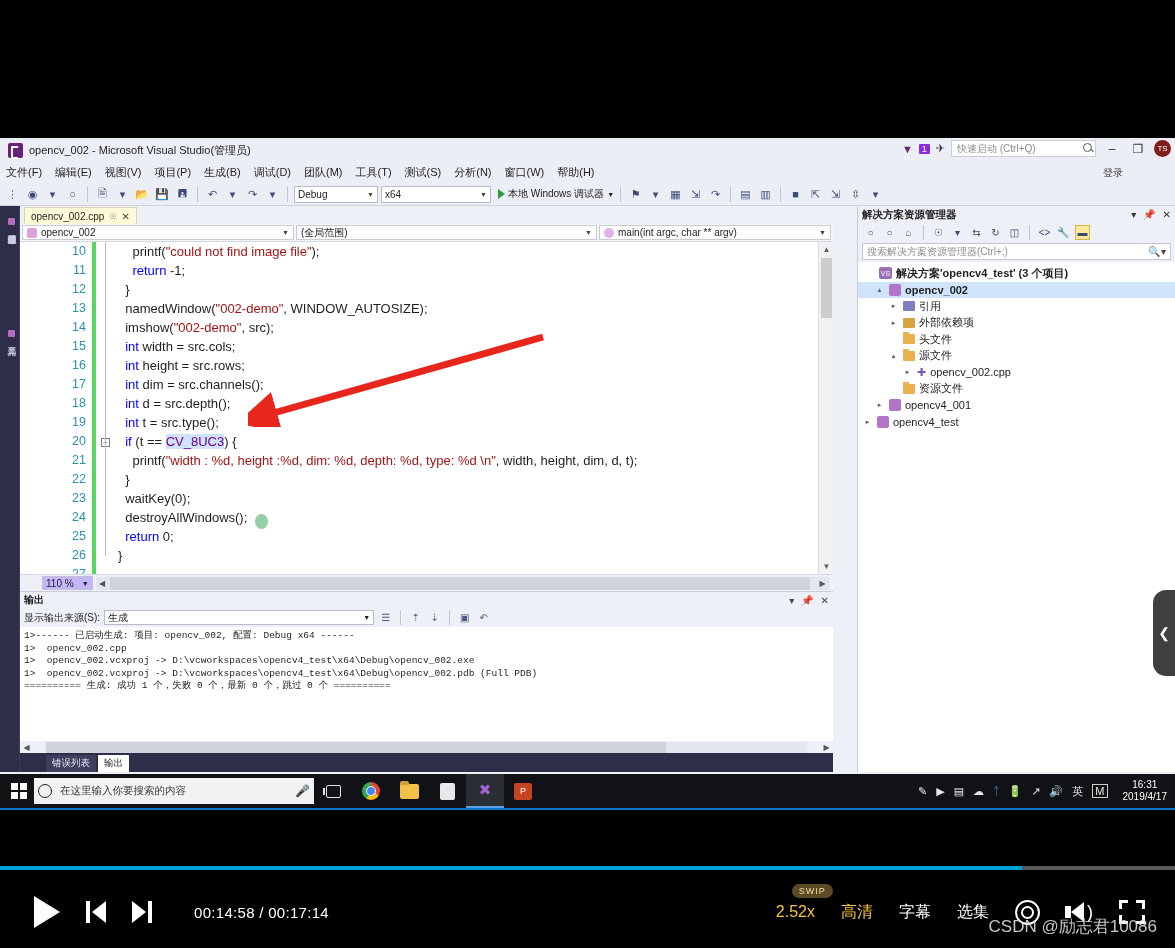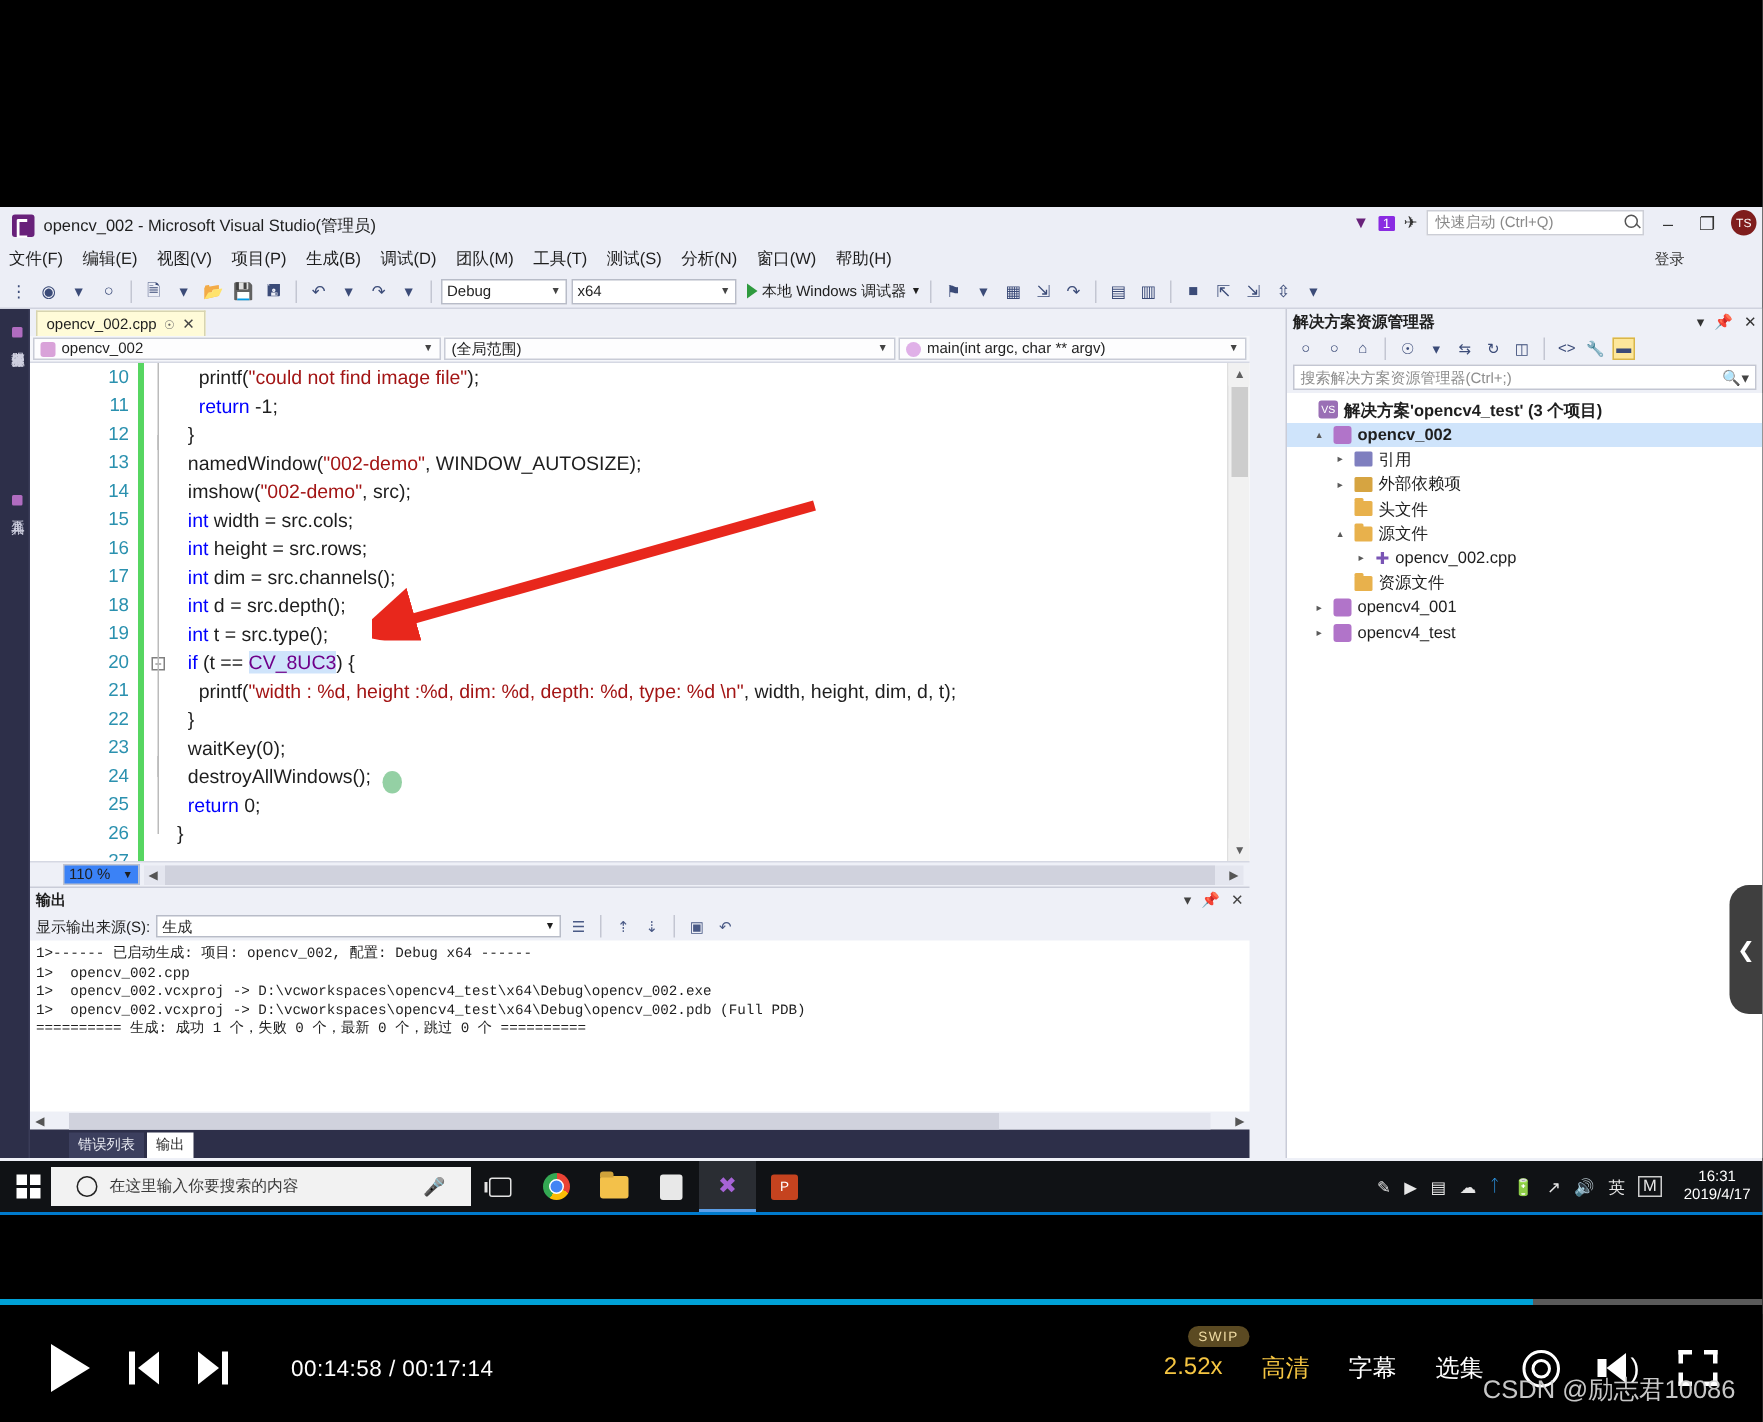--- a/index.html
+++ b/index.html
@@ -142,21 +142,21 @@
   }
   .vscroll .thumb{position:absolute;left:2px;top:16px;width:11px;height:60px;background:#cdcdcd;}
   .vscroll .up,.vscroll .dn{position:absolute;left:0;width:15px;height:15px;
     font-size:8px;text-align:center;line-height:15px;color:#606060;background:#f1f1f1;}
   .vscroll .up{top:0;} .vscroll .dn{bottom:0;}
 
   .editor-hscroll {
     height: 17px; background:#eef0f7; display:flex; align-items:center; gap:3px;
     padding-left:22px; border-top:1px solid #d5d8e3;
   }
-  .zoom-combo{font-size:10px;color:#1e1e1e;background:#3b82f6;border:1px solid #c0c3cf;
+  .zoom-combo{font-size:10px;color:#1e1e1e;background:#c4b5fd;border:1px solid #c0c3cf;
     height:14px;display:flex;align-items:center;padding:0 3px;gap:8px;}
   .zoom-combo .caret{font-size:7px;}
   .hsb{flex:1;height:13px;background:#e4e6ef;position:relative;margin-right:4px;}
   .hsb .hthumb{position:absolute;left:14px;top:0;height:13px;width:700px;background:#d0d2dd;}
   .hsb .ha{position:absolute;top:0;width:13px;height:13px;font-size:8px;text-align:center;line-height:13px;color:#555;}
 
   
   .output-pane { height: 162px; background:#eef0f7; display:flex; flex-direction:column;
     border-top:1px solid #c9ccd8; }
   .op-head { height:16px; display:flex; align-items:center; padding:0 4px; font-size:10px; color:#1e1e1e; }
@@ -213,21 +213,21 @@
     color:#fff;font-size:14px;
   }
 
   
   .taskbar{position:absolute;left:0;top:774px;width:1175px;height:34px;background:#101215;
     display:flex;align-items:center;padding-left:4px;}
   .start{width:30px;height:30px;display:flex;align-items:center;justify-content:center;}
   .start-grid{display:grid;grid-template-columns:7px 7px;grid-template-rows:7px 7px;gap:2px;}
   .start-grid i{background:#fff;display:block;}
   .tb-search{width:280px;height:26px;background:#f2f2f2;display:flex;align-items:center;
-    padding:0 17px;gap:8px;font-size:10.5px;color:#3a3a3a;}
+    padding:0 4px;gap:8px;font-size:10.5px;color:#3a3a3a;}
   .tb-circle{width:14px;height:14px;border:1.8px solid #222;border-radius:50%;}
   .tb-mic{margin-left:auto;font-size:12px;color:#333;}
   .tbtn{width:38px;height:34px;display:flex;align-items:center;justify-content:center;}
   .tbtn.active{background:#2a2d33;border-bottom:2px solid #5c9ee6;}
   .taskview{width:15px;height:13px;border:1.6px solid #e3e3e3;border-radius:2px;position:relative;}
   .taskview::before{content:"";position:absolute;left:-4px;top:2px;width:2px;height:7px;background:#e3e3e3;}
   .chrome{width:18px;height:18px;border-radius:50%;
     background:conic-gradient(#ea4335 0 33%, #fbbc05 33% 58%, #34a853 58% 100%);
     display:flex;align-items:center;justify-content:center;}
   .chrome::after{content:"";width:8px;height:8px;border-radius:50%;background:#4285f4;border:1.5px solid #fff;}
@@ -590,21 +590,21 @@
           </div>
           <div class="trow" style="padding-left:45px">
             <span class="folder"></span>
             <span>资源文件</span>
           </div>
           <div class="trow" style="padding-left:16px">
             <span class="tw">▸</span>
             <span class="projico"></span>
             <span>opencv4_001</span>
           </div>
-          <div class="trow" style="padding-left:16px">
+          <div class="trow" style="padding-left:4px">
             <span class="tw">▸</span>
             <span class="projico"></span>
             <span>opencv4_test</span>
           </div>
         </div>
       </div>
     </div>
 
     <div class="vs-status">
       <span class="ready">就绪</span>

